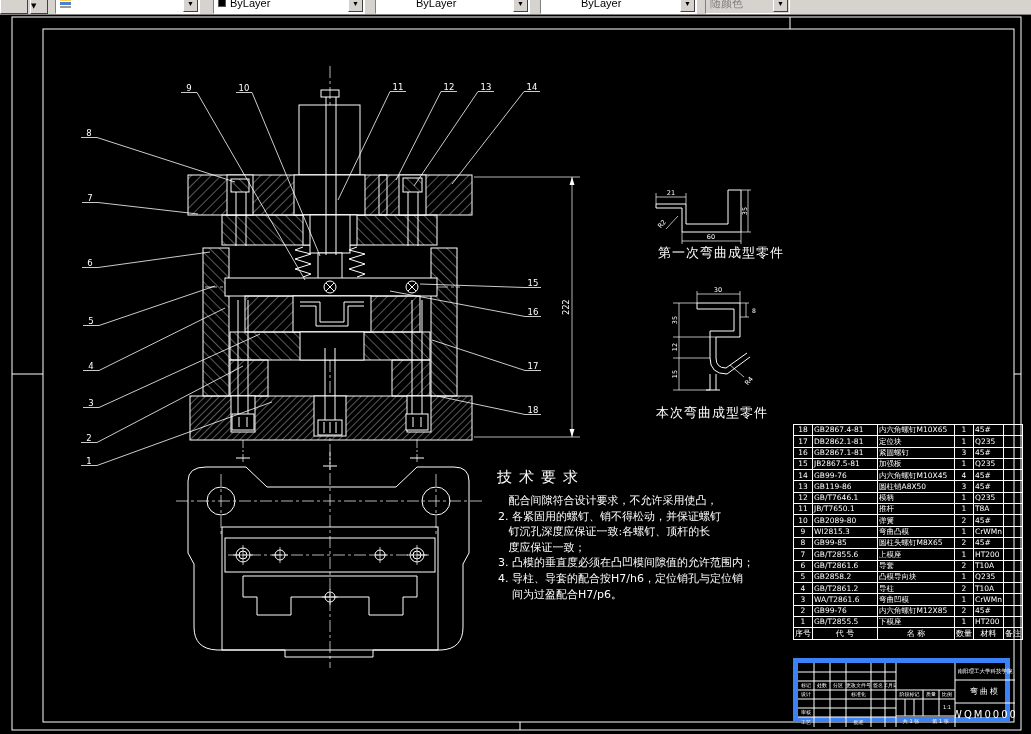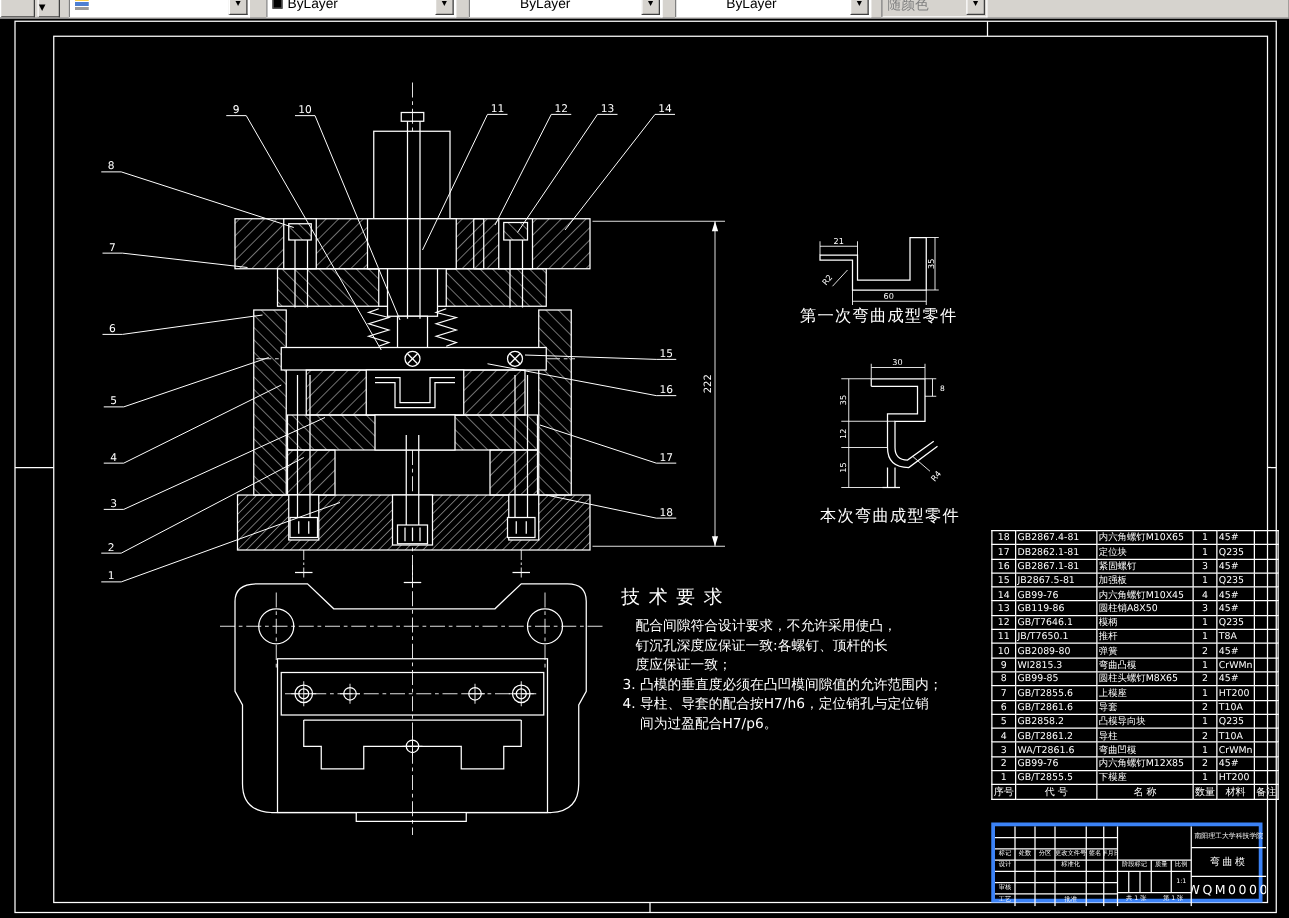--- a/index.html
+++ b/index.html
@@ -29,34 +29,34 @@
 
   
   #tech-title { position:absolute; left:497px; top:468px; width:262px; text-align:left;
                 color:#fff; font-size:15px; letter-spacing:7px; white-space:nowrap; }
   #tech-lines { position:absolute; left:498px; top:493px; color:#fff; font-size:11px;
                 line-height:15.6px; white-space:pre; }
 
   
   .detail-label { position:absolute; color:#fff; font-size:13px; letter-spacing:1px;
                   text-align:center; width:180px; white-space:nowrap; }
-  #label-first   { left:613px; top:244px; }
+  #label-first   { left:631px; top:244px; }
   #label-current { left:622px; top:404px; }
 
   
   #parts-table { position:absolute; left:793px; top:424px; border-collapse:collapse;
                  color:#fff; table-layout:fixed; font-size:7.5px; }
   #parts-table td { border:1px solid #fff; padding:0 1px; height:11.3px;
                     overflow:hidden; white-space:nowrap; line-height:1; }
   #parts-table .c0,#parts-table .c3 { text-align:center; }
   #parts-table tr.hdr td { height:12px; text-align:center; font-size:8px; }
 
   
   #titleblock { position:absolute; left:793px; top:658px; width:217px; height:64px;
-                border:3px solid #3b82f6; color:#fff; }
+                border:5px solid #3b82f6; color:#fff; }
   #titleblock svg { position:absolute; left:0; top:0; }
   .tbt { position:absolute; display:flex; align-items:center; justify-content:center;
          font-size:5px; line-height:1; overflow:hidden; white-space:nowrap; }
 </style>
 </head>
 <body>
 
 <div id="toolbar">
   <div class="tbstub" style="left:0;width:28px;"></div>
   <div class="tbstub" style="left:30px;width:18px;"><span style="font-size:7px;margin:8px auto 0;">▼</span></div>
@@ -332,21 +332,21 @@
         <line x1="322" y1="597" x2="338" y2="597"></line>
       <line x1="243" y1="545" x2="243" y2="565"></line>
         <line x1="233" y1="555" x2="253" y2="555"></line>
       <line x1="417" y1="545" x2="417" y2="565"></line>
         <line x1="407" y1="555" x2="427" y2="555"></line>
     </g>
   </g>
 </svg>
 
 <div id="tech-title">技术要求</div>
-<div id="tech-lines"><div>   配合间隙符合设计要求，不允许采用使凸，</div><div>   钉沉孔深度应保证一致:各螺钉、顶杆的长</div><div>   度应保证一致；</div><div>3. 凸模的垂直度必须在凸凹模间隙值的允许范围内；</div><div>4. 导柱、导套的配合按H7/h6，定位销孔与定位销</div><div>    间为过盈配合H7/p6。</div></div>
+<div id="tech-lines"><div>   配合间隙符合设计要求，不允许采用使凸，</div><div>2. 各紧固用的螺钉、销不得松动，并保证螺钉</div><div>   钉沉孔深度应保证一致:各螺钉、顶杆的长</div><div>   度应保证一致；</div><div>3. 凸模的垂直度必须在凸凹模间隙值的允许范围内；</div><div>4. 导柱、导套的配合按H7/h6，定位销孔与定位销</div><div>    间为过盈配合H7/p6。</div></div>
 
 <div id="label-first" class="detail-label">第一次弯曲成型零件</div>
 <div id="label-current" class="detail-label">本次弯曲成型零件</div>
 
 <table id="parts-table">
   <colgroup>
     <col style="width:16px">
       <col style="width:65px">
       <col style="width:77px">
     <col style="width:18px">

